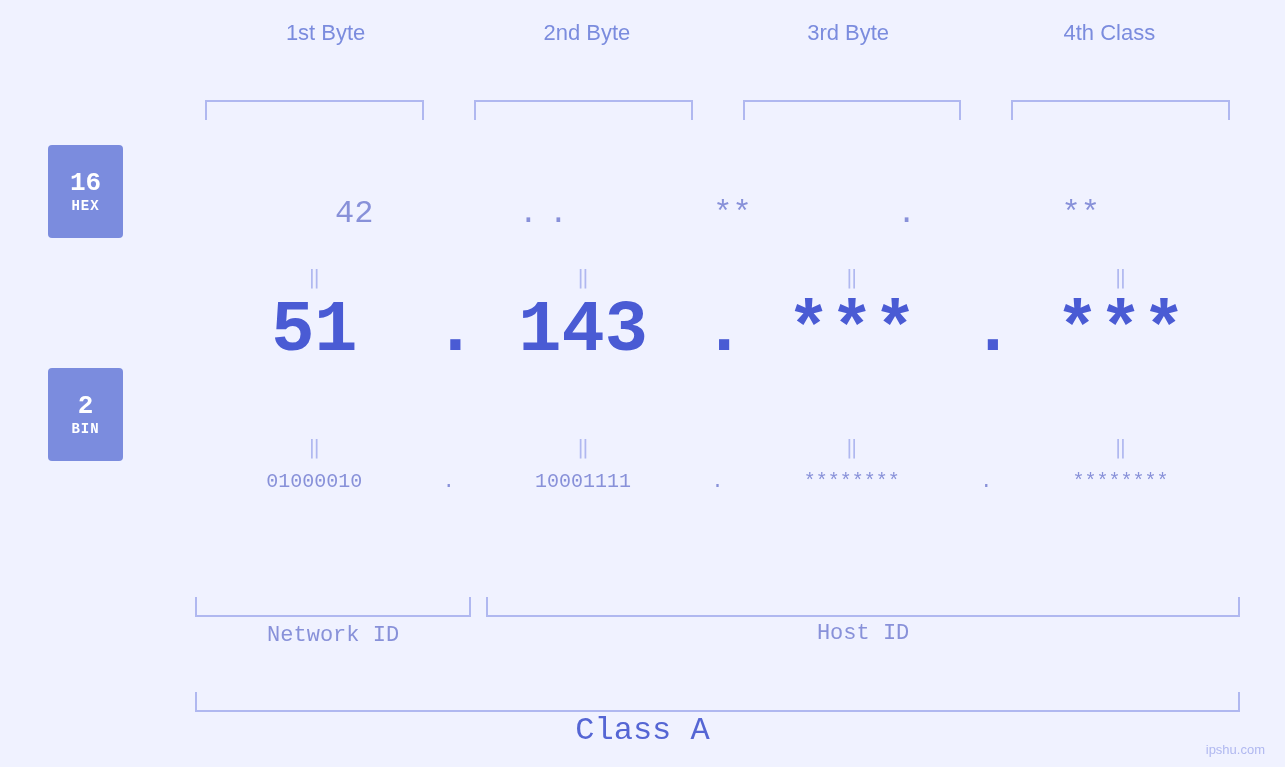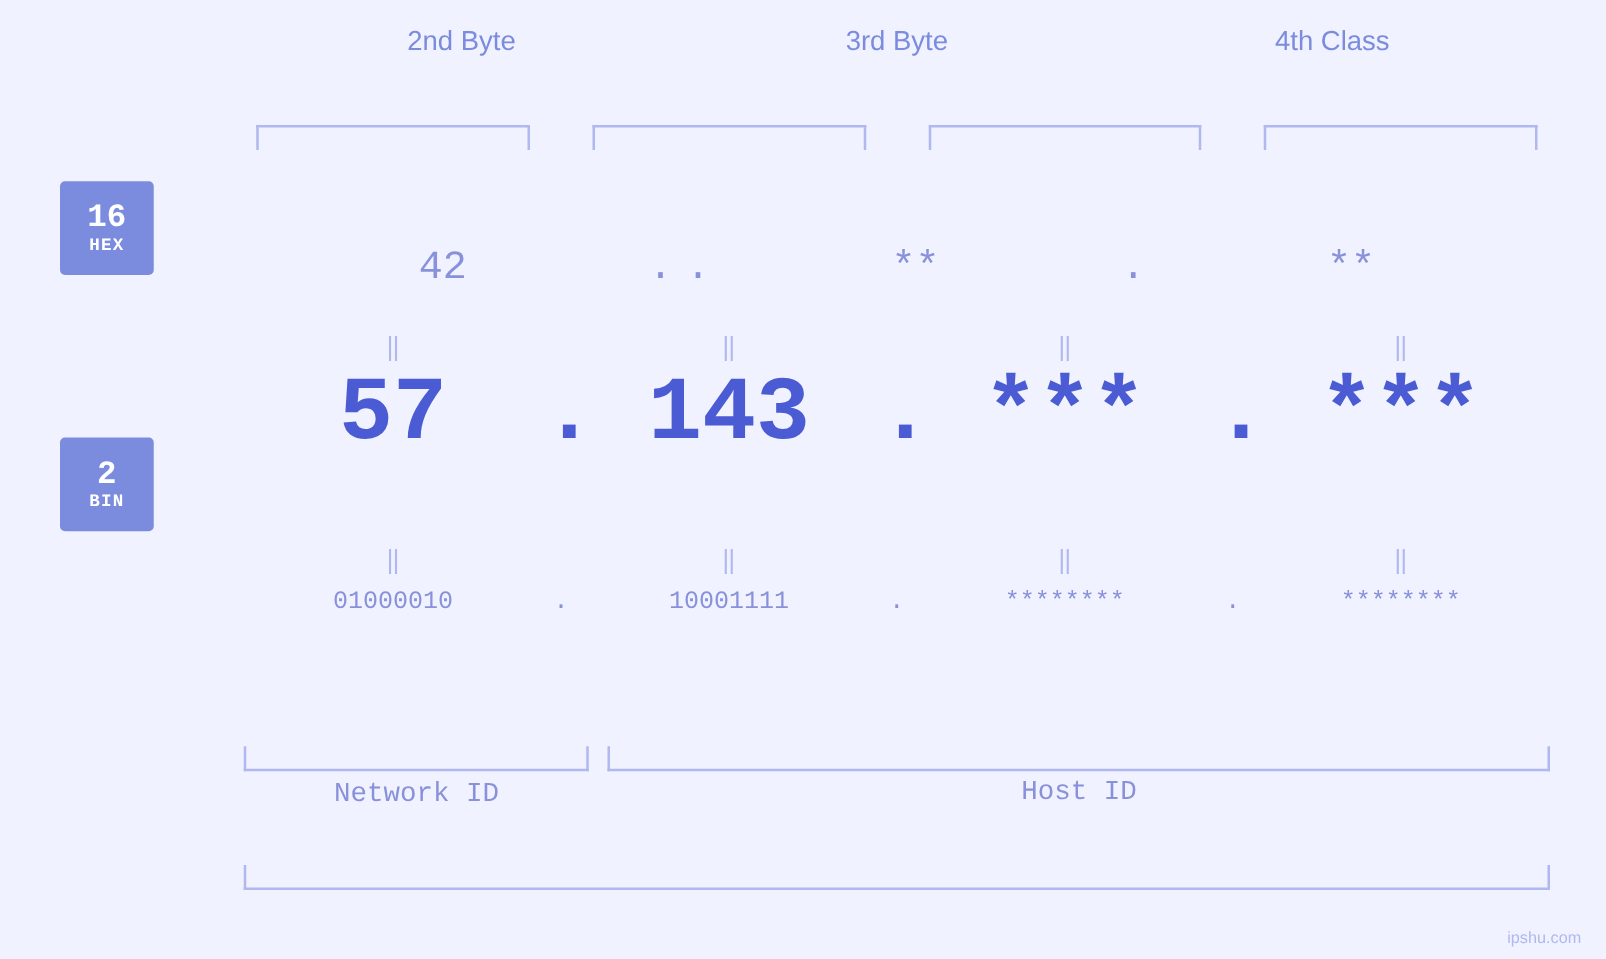--- a/index.html
+++ b/index.html
@@ -42,21 +42,21 @@
       position: absolute;
       top: 145px;
       left: 48px;
       display: flex;
       flex-direction: column;
       gap: 130px;
     }
 
     .base-badge {
       width: 75px;
-      height: 75px;
+      height: 93px;
       background: #7b8cde;
       border-radius: 4px;
       display: flex;
       flex-direction: column;
       align-items: center;
       justify-content: center;
       color: white;
       gap: 2px;
     }
 
@@ -287,20 +287,21 @@
       font-size: 13px;
       font-family: Arial, sans-serif;
     }
   </style>
 </head>
 <body>
 
 <div class="container">
 
   <div class="col-headers">
+    <div class="col-header">1st Byte</div>
     <div class="col-header">2nd Byte</div>
     <div class="col-header">3rd Byte</div>
     <div class="col-header">4th Class</div>
   </div>
 
   <div class="base-labels">
     <div class="base-badge">
       <span class="base-num">16</span>
       <span class="base-text">HEX</span>
     </div>
@@ -343,21 +344,21 @@
       <div class="eq-cell">‖</div>
       <div class="eq-dot-cell"></div>
       <div class="eq-cell">‖</div>
       <div class="eq-dot-cell"></div>
       <div class="eq-cell">‖</div>
       <div class="eq-dot-cell"></div>
       <div class="eq-cell">‖</div>
     </div>
 
     <div class="dec-row" style="top: 215px;">
-      <div class="dec-cell">57</div>
+      <div class="dec-cell">51</div>
       <div class="dec-dot-cell">.</div>
       <div class="dec-cell">143</div>
       <div class="dec-dot-cell">.</div>
       <div class="dec-cell">***</div>
       <div class="dec-dot-cell">.</div>
       <div class="dec-cell">***</div>
     </div>
 
     <div class="eq-row" style="top: 360px;">
       <div class="eq-cell">‖</div>
@@ -387,16 +388,17 @@
       <div class="net-label">Network ID</div>
     </div>
     <div class="host-bracket">
       <div class="host-bracket-line"></div>
       <div class="host-label">Host ID</div>
     </div>
   </div>
 
   <div class="bottom-big-bracket"></div>
 
+  <div class="class-label">Class A</div>
 
   <div class="watermark">ipshu.com</div>
 
 </div>
 
 </body></html>

